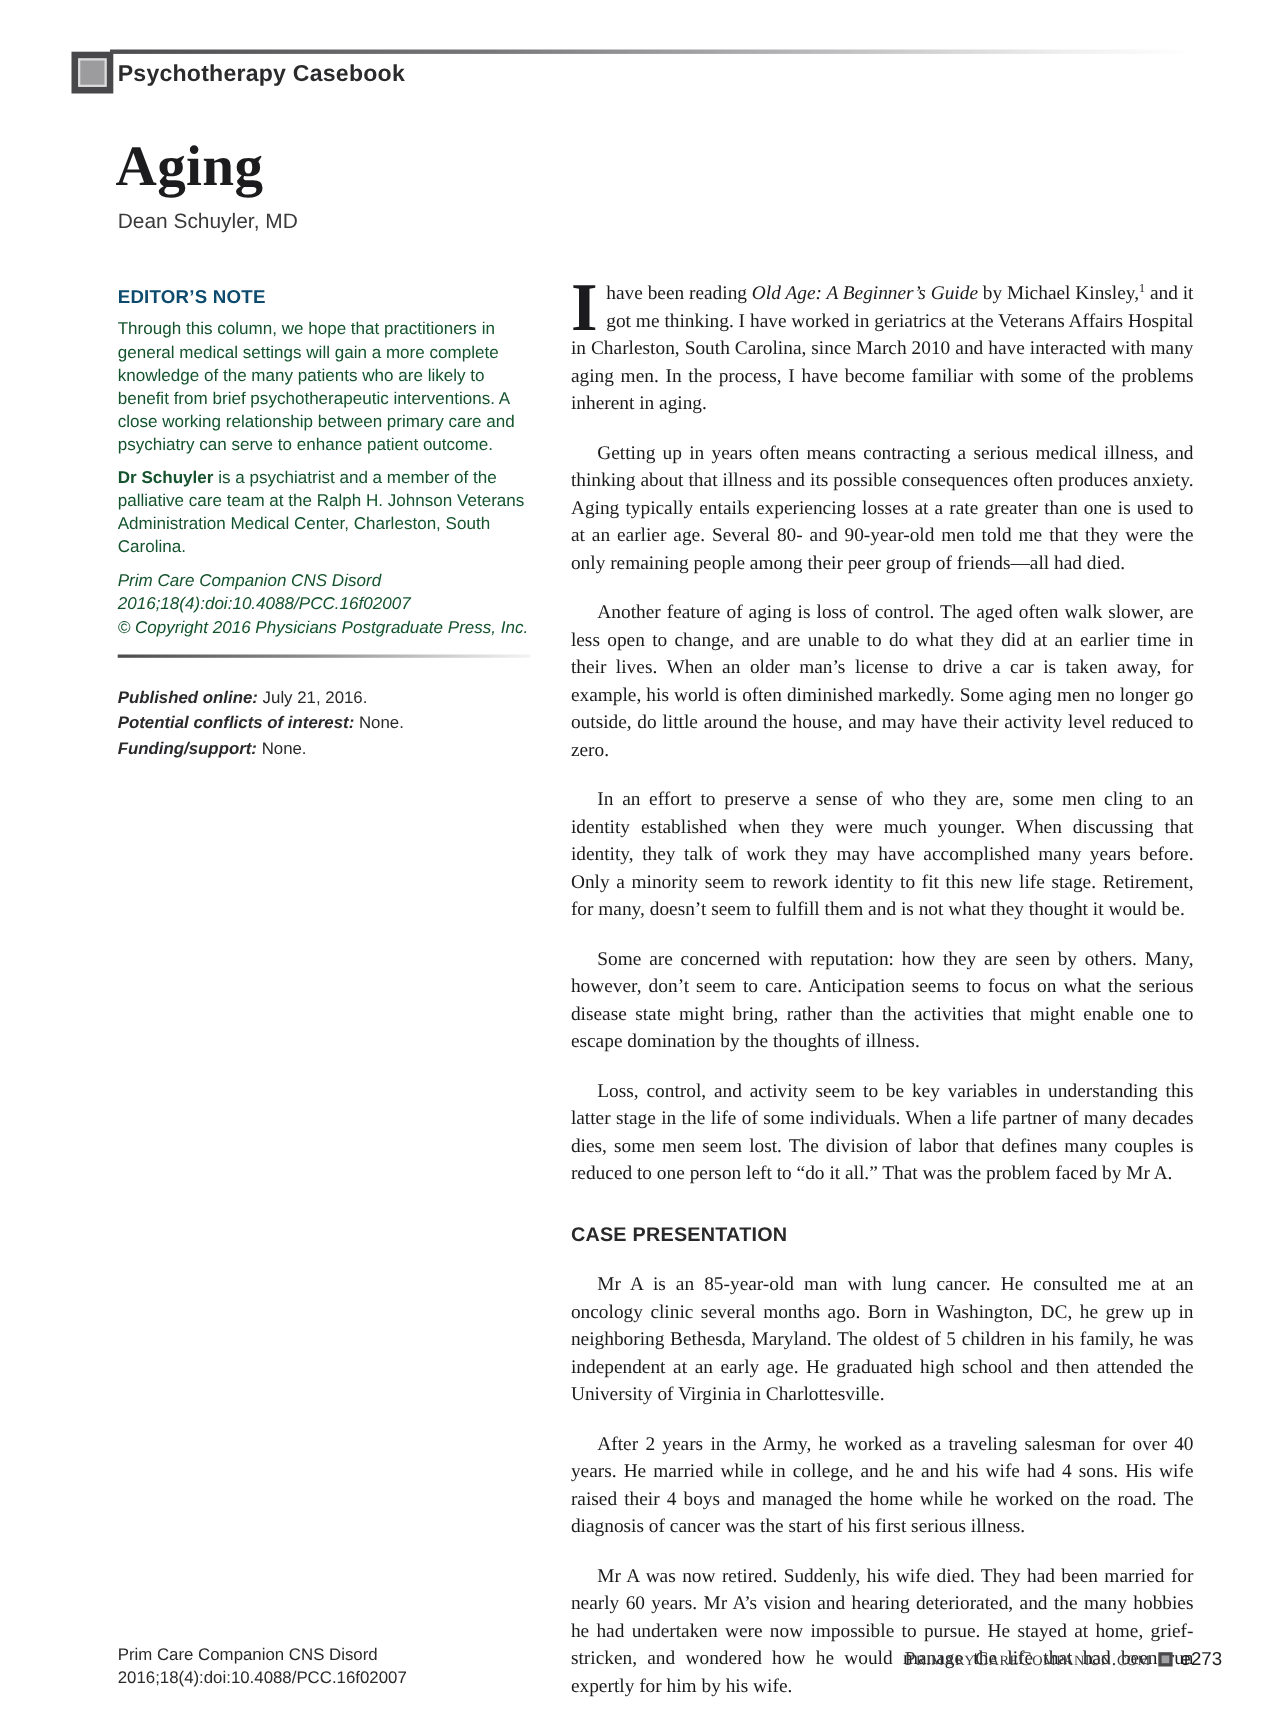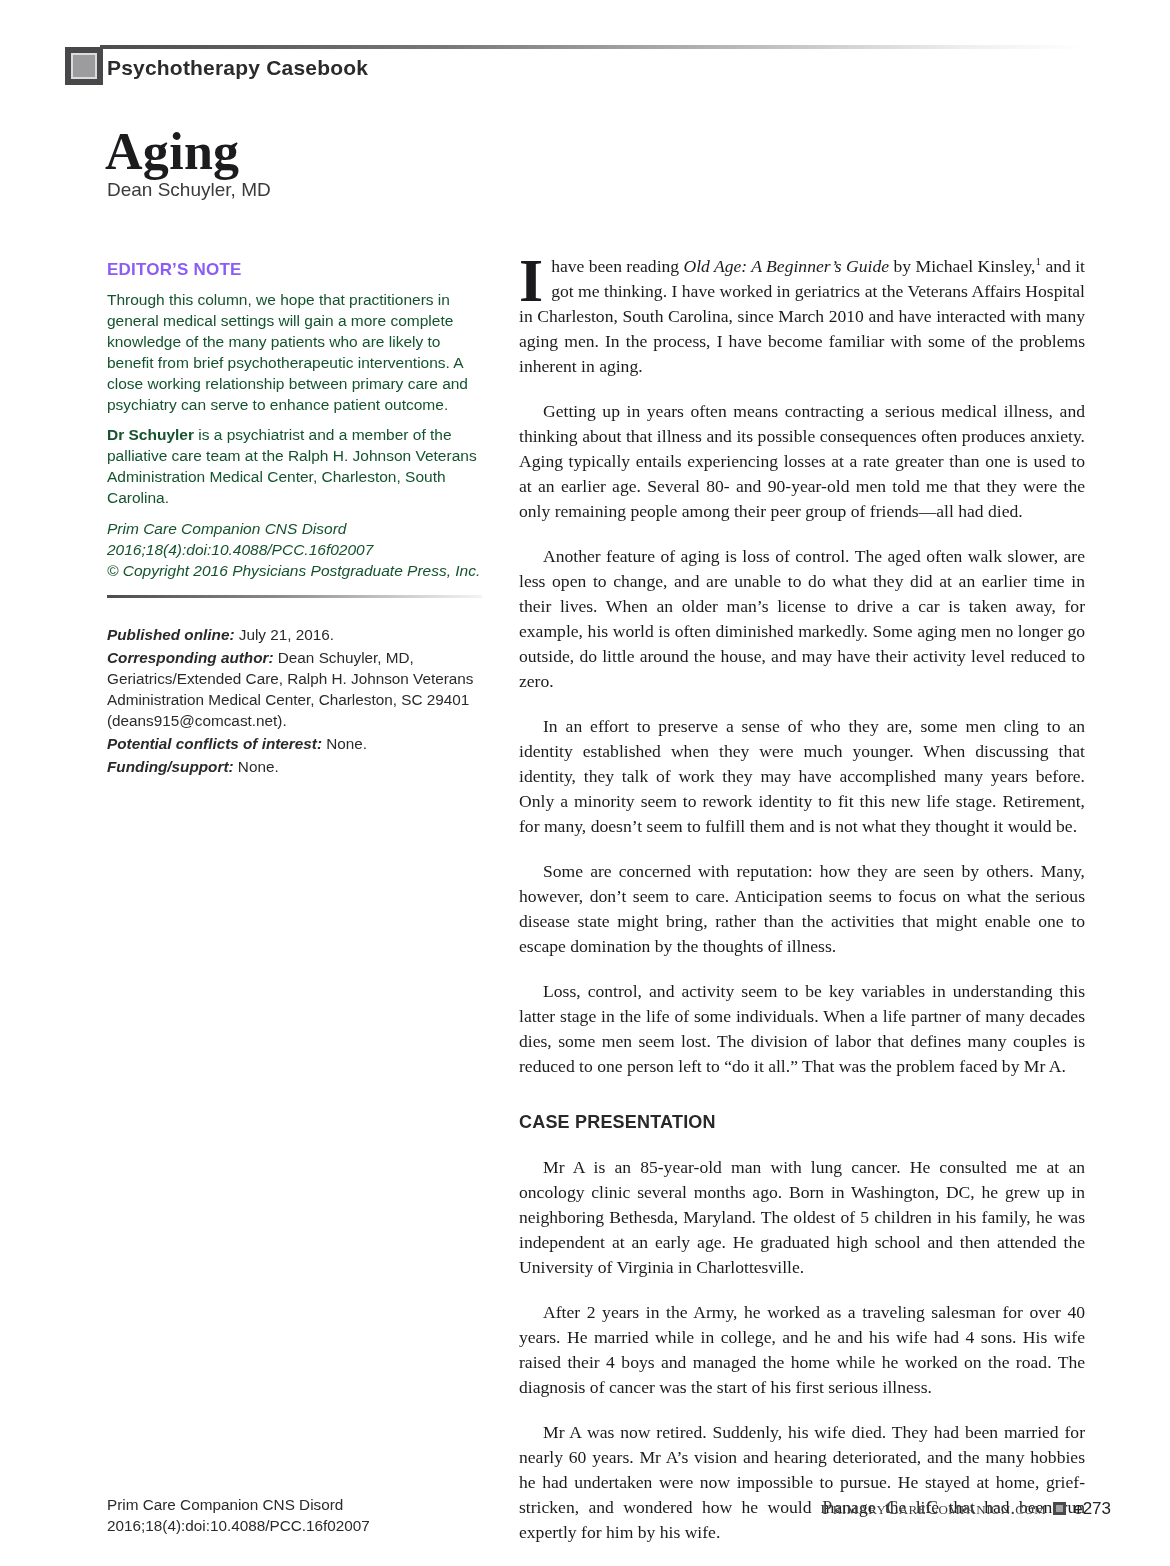--- a/index.html
+++ b/index.html
@@ -29,35 +29,35 @@
   .brand-label {
     position:absolute; left:107px; top:56px;
     font-size:21px; font-weight:bold; color:#2b2b2d; letter-spacing:0.2px;
   }
   .page-title {
     position:absolute; left:105px; top:122px;
     font-family:"Liberation Serif", serif;
     font-size:52px; font-weight:bold; color:#1c1c1e; letter-spacing:0.3px;
   }
   .page-author {
-    position:absolute; left:107px; top:179px;
+    position:absolute; left:107px; top:191px;
     font-size:19px; color:#3a3a3c;
   }
 
   
   .columns {
     position:absolute; left:107px; top:254px; width:978px;
     display:flex; gap:37px; align-items:flex-start;
   }
   .col-left  { width:375px; flex:none; }
   .col-right { flex:1; }
 
   
   .note-heading {
-    font-size:17px; font-weight:bold; color:#8b5cf6;
+    font-size:17px; font-weight:bold; color:#0c4a6e;
     letter-spacing:0.2px; margin:6px 0 9px 0;
   }
   .side-p {
     font-size:15.5px; line-height:21px; color:#14532d;
   }
   .bio { margin-top:9px; }
   .bio .lead { font-weight:bold;text-align:center; }
   .citation { margin-top:10px; font-style:italic; }
   .side-divider {
     height:3px; margin:14px 0 26px 0;
@@ -131,21 +131,20 @@
 
     <div class="side-p citation">
       <div>Prim Care Companion CNS Disord</div>
       <div>2016;18(4):doi:10.4088/PCC.16f02007</div>
       <div>© Copyright 2016 Physicians Postgraduate Press, Inc.</div>
     </div>
 
     <div class="side-divider"></div>
 
     <p class="meta-p"><span class="label">Published online:</span><span> July 21, 2016.</span></p>
-    <p class="meta-p"><span class="label">Corresponding author:</span><span> Dean Schuyler, MD, Geriatrics/Extended Care, Ralph H. Johnson Veterans Administration Medical Center, Charleston, SC 29401 (deans915@comcast.net).</span></p>
     <p class="meta-p"><span class="label">Potential conflicts of interest:</span><span> None.</span></p>
     <p class="meta-p"><span class="label">Funding/support:</span><span> None.</span></p>
   </div>
 
   <div class="col-right article">
     <p><span class="dropcap">I</span><span>have been reading </span><span class="ital">Old Age: A Beginner’s Guide</span><span> by Michael Kinsley,</span><sup class="ref">1</sup><span> and it got me thinking. I have worked in geriatrics at the Veterans Affairs Hospital in Charleston, South Carolina, since March 2010 and have interacted with many aging men. In the process, I have become familiar with some of the problems inherent in aging.</span></p>
 
     <p class="indent">Getting up in years often means contracting a serious medical illness, and thinking about that illness and its possible consequences often produces anxiety. Aging typically entails experiencing losses at a rate greater than one is used to at an earlier age. Several 80- and 90-year-old men told me that they were the only remaining people among their peer group of friends—all had died.</p>
     <p class="indent">Another feature of aging is loss of control. The aged often walk slower, are less open to change, and are unable to do what they did at an earlier time in their lives. When an older man’s license to drive a car is taken away, for example, his world is often diminished markedly. Some aging men no longer go outside, do little around the house, and may have their activity level reduced to zero.</p>
     <p class="indent">In an effort to preserve a sense of who they are, some men cling to an identity established when they were much younger. When discussing that identity, they talk of work they may have accomplished many years before. Only a minority seem to rework identity to fit this new life stage. Retirement, for many, doesn’t seem to fulfill them and is not what they thought it would be.</p>

